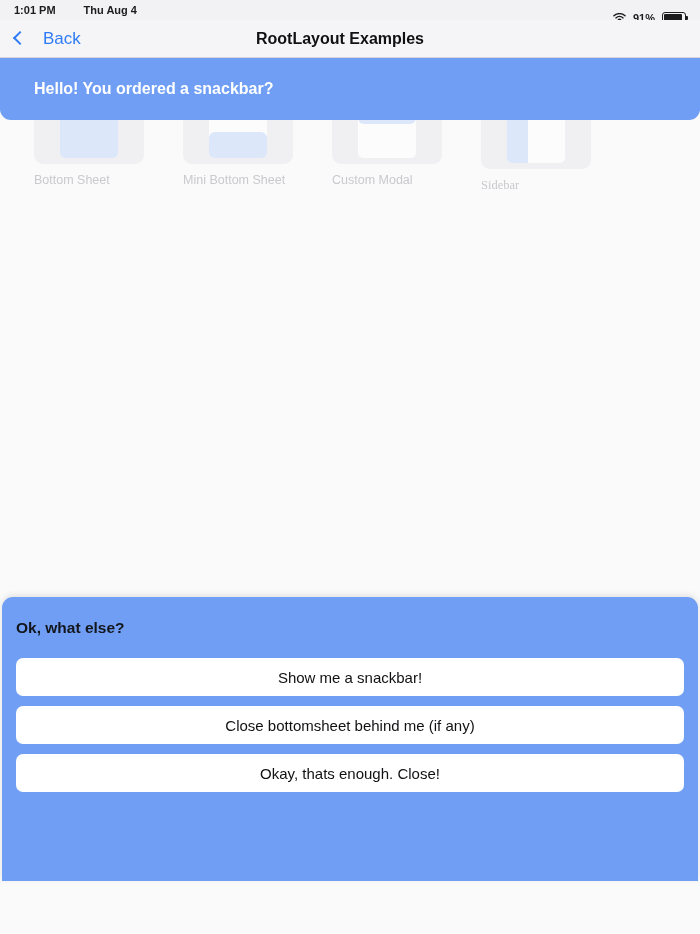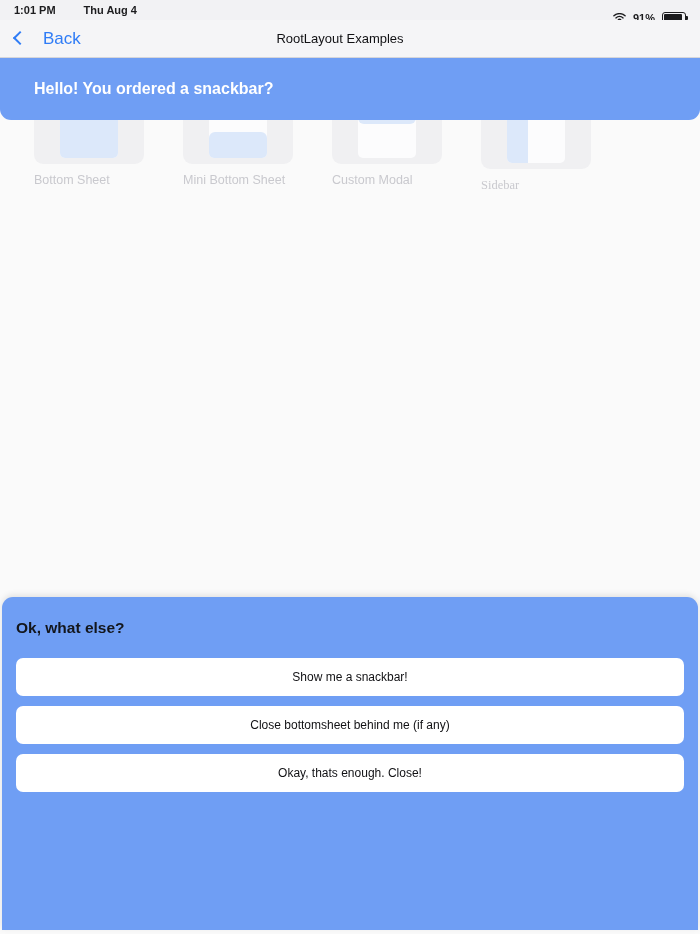--- a/index.html
+++ b/index.html
@@ -90,22 +90,22 @@
     left: 1px; top: 3px;
     width: 8px; height: 8px;
     border-left: 2.4px solid #2f7cf6;
     border-bottom: 2.4px solid #2f7cf6;
     transform: rotate(45deg);
   }
   .nav-title {
     position: absolute;
     left: 0; width: 680px;
     text-align: center;
-    font-size: 13px;
-    font-weight: normal;
+    font-size: 16px;
+    font-weight: bold;
     color: #111114;
     pointer-events: none;
   }
 
   
   .cards-row {
     position: absolute;
     top: 86px; left: 0;
     width: 700px;
     height: 135px;
@@ -191,21 +191,21 @@
     font-size: 16px;
     font-weight: bold;
   }
 
   
   .bottom-sheet {
     position: absolute;
     left: 2px;
     top: 597px;
     width: 696px;
-    height: 333px;
+    height: 284px;
     background: #6f9ef4;
     border-radius: 11px 11px 0 0;
     box-shadow: 0 -2px 6px rgba(0,0,0,0.10);
     z-index: 40;
     padding: 0 14px;
   }
   .sheet-title {
     margin-top: 22px;
     font-size: 15.5px;
     font-weight: bold;
@@ -218,21 +218,21 @@
     gap: 10px;
   }
   .sheet-button {
     width: 100%;
     height: 38px;
     background: #ffffff;
     border-radius: 7px;
     display: flex;
     align-items: center;
     justify-content: center;
-    font-size: 12px;
+    font-size: 15px;
     color: #111114;
     cursor: pointer;
     border: none;
     font-family: inherit;
   }
 </style>
 </head>
 <body>
 
 <div id="app">

